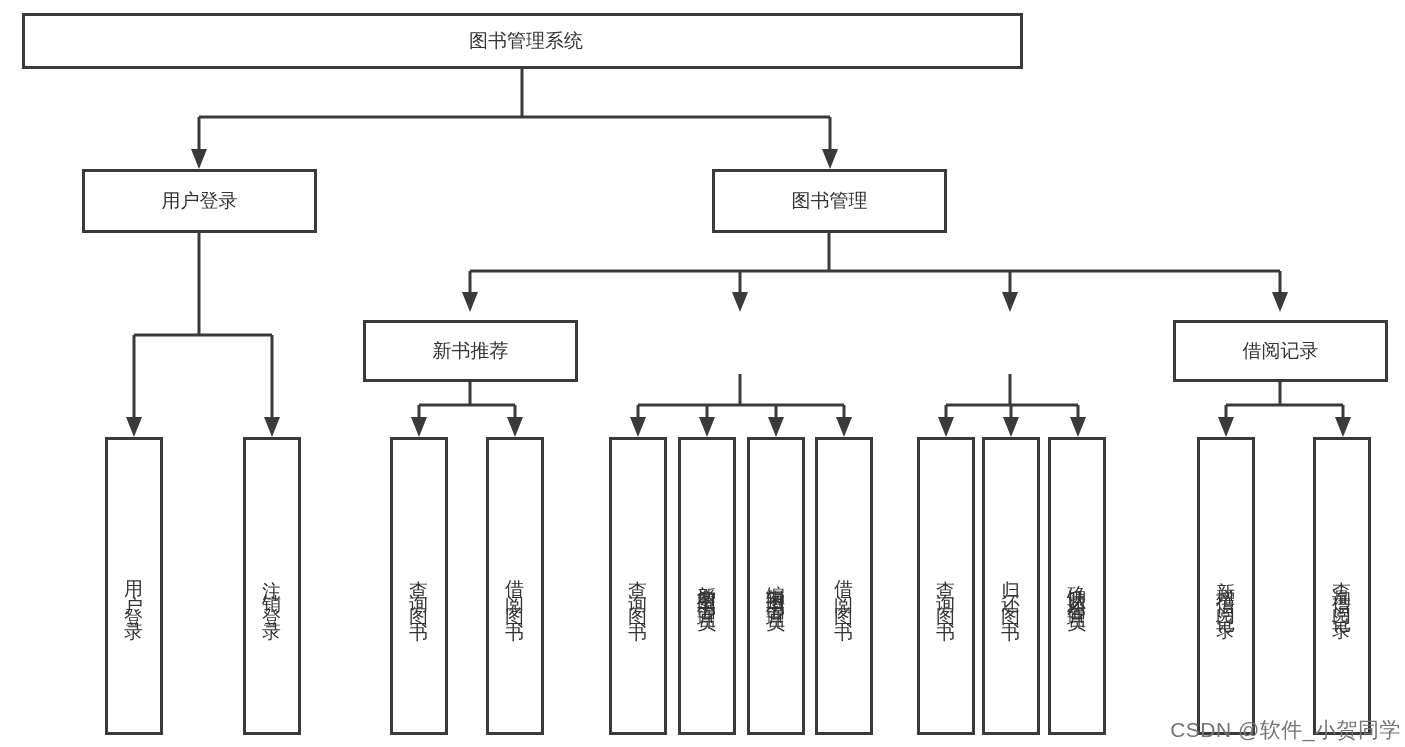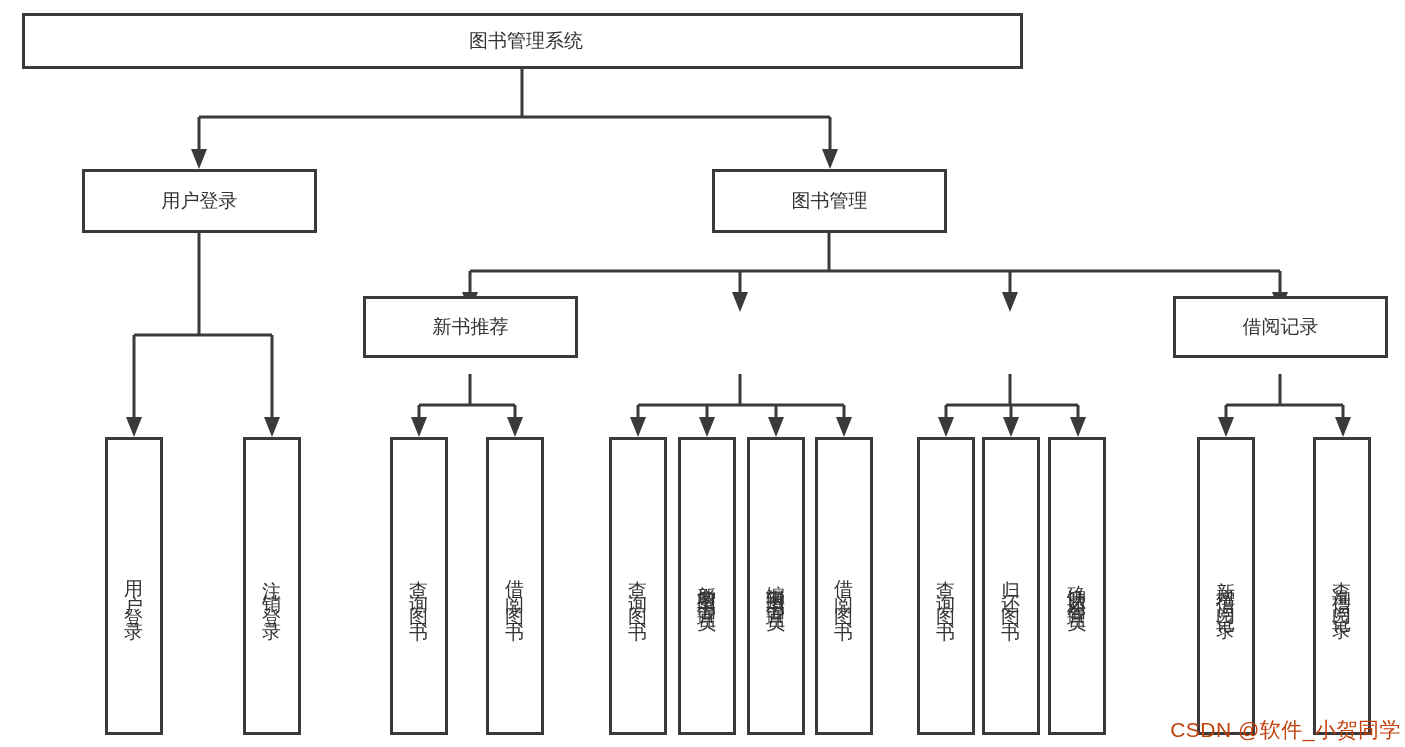--- a/index.html
+++ b/index.html
@@ -11,33 +11,33 @@
   svg.wires path{stroke:#3a3a3a;stroke-width:3;fill:none;}
   svg.wires polygon{fill:#3a3a3a;stroke:none;}
   .box{
     position:absolute;z-index:2;background:#ffffff;border:3px solid #3a3a3a;
     display:flex;align-items:center;justify-content:center;
     font-size:19px;color:#333333;box-sizing:border-box;white-space:nowrap;
   }
   .root{left:22px;top:13px;width:1001px;height:56px;padding-left:7px;}
   .lv2{top:169px;width:235px;height:64px;}
   .lv2.a{left:82px;}  .lv2.b{left:712px;}
-  .lv3{top:296px;width:215px;height:62px;}
+  .lv3{top:320px;width:215px;height:62px;}
   .lv3.a{left:363px;} .lv3.b{left:633px;} .lv3.c{left:903px;} .lv3.d{left:1173px;}
   .leaf{position:absolute;top:437px;width:58px;height:298px;z-index:2;
     background:#ffffff;border:3px solid #3a3a3a;box-sizing:border-box;
     display:flex;align-items:center;justify-content:center;}
   .vtext{writing-mode:vertical-rl;text-orientation:mixed;
     font-size:19px;color:#333333;line-height:1;white-space:nowrap;}
   .s4{letter-spacing:14px;margin-top:14px;}
   .s6{letter-spacing:8px;margin-top:8px;}
   .s8{letter-spacing:4px;margin-top:4px;}
   .watermark{
     position:absolute;right:4px;top:716px;z-index:3;
-    font-size:21px;color:#c2410c;letter-spacing:0.5px;white-space:nowrap;text-align:right;
+    font-size:21px;color:#737373;letter-spacing:0.5px;white-space:nowrap;text-align:right;
   }
 </style>
 </head>
 <body>
 
 <div class="stage">
 
   <svg class="wires" width="1405" height="747">
     <path d="M522 69 V117 M199 117 H830 M199 117 V152 M830 117 V152"></path>
     <path d="M199 233 V335 M134 335 H272 M134 335 V420 M272 335 V420"></path>

